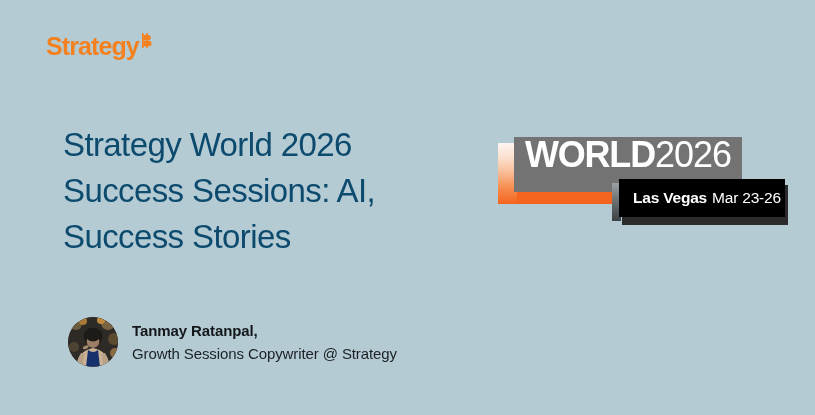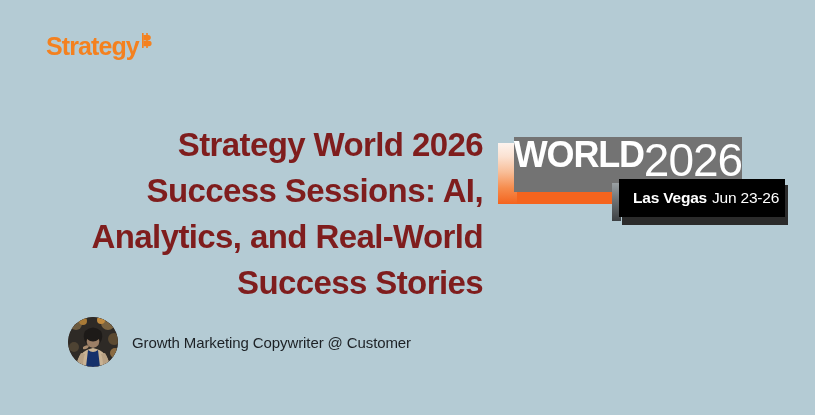--- a/index.html
+++ b/index.html
@@ -48,25 +48,24 @@
   }
   .logo-mark svg { display: block; }
 
   
   .headline {
     position: absolute;
     left: 63px;
     top: 100px;
     width: 420px;
     font-size: 33px;
-    font-weight: bold;
+    font-weight: normal;
     line-height: 46px;
     letter-spacing: -0.6px;
-    color: #7f1d1d;
-    text-align: right;
+    color: #0c4a6e;
   }
   .headline .hl-line { display: block; white-space: nowrap; }
 
   
   .author {
     position: absolute;
     left: 68px;
     top: 317px;
     display: flex;
     align-items: center;
@@ -147,21 +146,21 @@
     justify-content: center;
   }
   .badge-world {
     font-size: 36px;
     font-weight: bold;
     color: #ffffff;
     letter-spacing: -1.2px;
     line-height: 1;
   }
   .badge-year {
-    font-size: 46px;
+    font-size: 36px;
     font-weight: normal;
     color: #ffffff;
     letter-spacing: -1px;
     line-height: 1;
   }
   
   .badge-bar-shadow {
     position: absolute;
     left: 124px;
     top: 48px;
@@ -219,21 +218,20 @@
         <rect x="6.2" y="0" width="1.6" height="15" fill="#f4811f"></rect>
         <path d="M3.4 2.0 H8.2 a2.6 2.6 0 0 1 0 5.2 H3.4 Z" fill="#f4811f"></path>
         <path d="M3.4 7.8 H8.9 a2.7 2.7 0 0 1 0 5.4 H3.4 Z" fill="#f4811f"></path>
       </svg>
     </span>
   </div>
 
   <h1 class="headline">
     <span class="hl-line">Strategy World 2026</span>
     <span class="hl-line">Success Sessions: AI,</span>
-    <span class="hl-line">Analytics, and Real-World</span>
     <span class="hl-line">Success Stories</span>
   </h1>
 
   <div class="author">
     <div class="avatar">
       <svg width="50" height="50" viewBox="0 0 50 50" xmlns="http://www.w3.org/2000/svg">
         <defs>
           <clipPath id="avclip">
               <circle cx="25" cy="25" r="25"></circle>
             </clipPath>
@@ -251,35 +249,36 @@
           <path d="M19 22 q6 5 12 0 q2 7 -6 9 q-8 -2 -6 -9 Z" fill="#9c7f66"></path>
           <path d="M8 50 q2 -16 17 -19 q15 3 17 19 Z" fill="#c9b394"></path>
           <path d="M20 33 q5 4 10 0 l2 17 h-14 Z" fill="#16316b"></path>
           <path d="M13 36 q-4 6 -4 14 h6 q0 -9 2 -13 Z" fill="#b8a184"></path>
           <path d="M37 36 q4 6 4 14 h-6 q0 -9 -2 -13 Z" fill="#b8a184"></path>
           <path d="M15 30 q4 -3 6 -1 q-2 4 -6 3 Z" fill="#a98b6e"></path>
         </g>
       </svg>
     </div>
     <div class="author-text">
-      <span class="author-role">Growth Marketing Copywriter @ Customer</span>
+      <span class="author-name">Tanmay Ratanpal,</span>
+      <span class="author-role">Growth Sessions Copywriter @ Strategy</span>
     </div>
   </div>
 
   <div class="badge">
     <div class="badge-base"></div>
     <div class="badge-bevel-top"></div>
     <div class="badge-bevel"></div>
 
     <div class="badge-black">
       <span class="badge-world">WORLD</span>
       <span class="badge-year">2026</span>
     </div>
 
     <div class="badge-bar-shadow"></div>
     <div class="badge-bar-bevel"></div>
     <div class="badge-bar">
       <span class="badge-city">Las Vegas</span>
-      <span class="badge-dates">Jun 23-26</span>
+      <span class="badge-dates">Mar 23-26</span>
     </div>
   </div>
 
 </div>
 
 </body></html>

